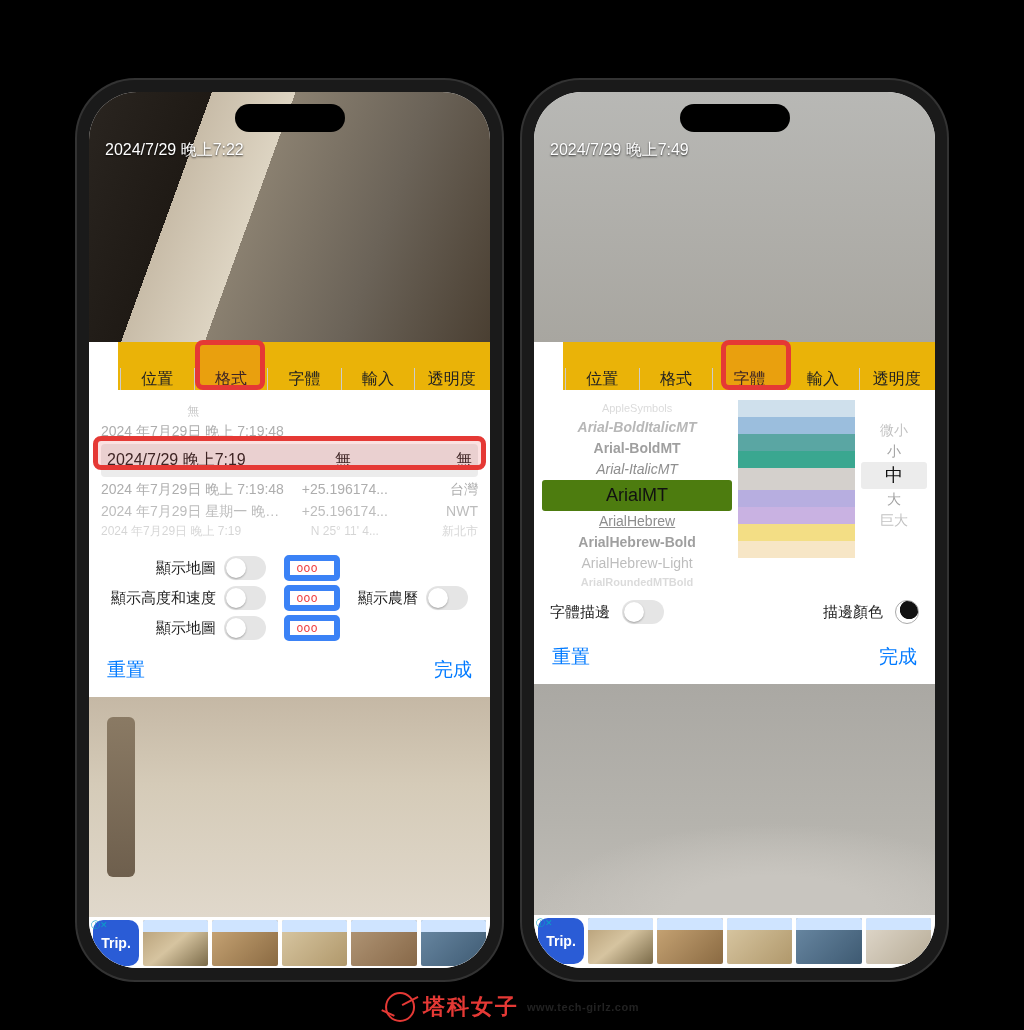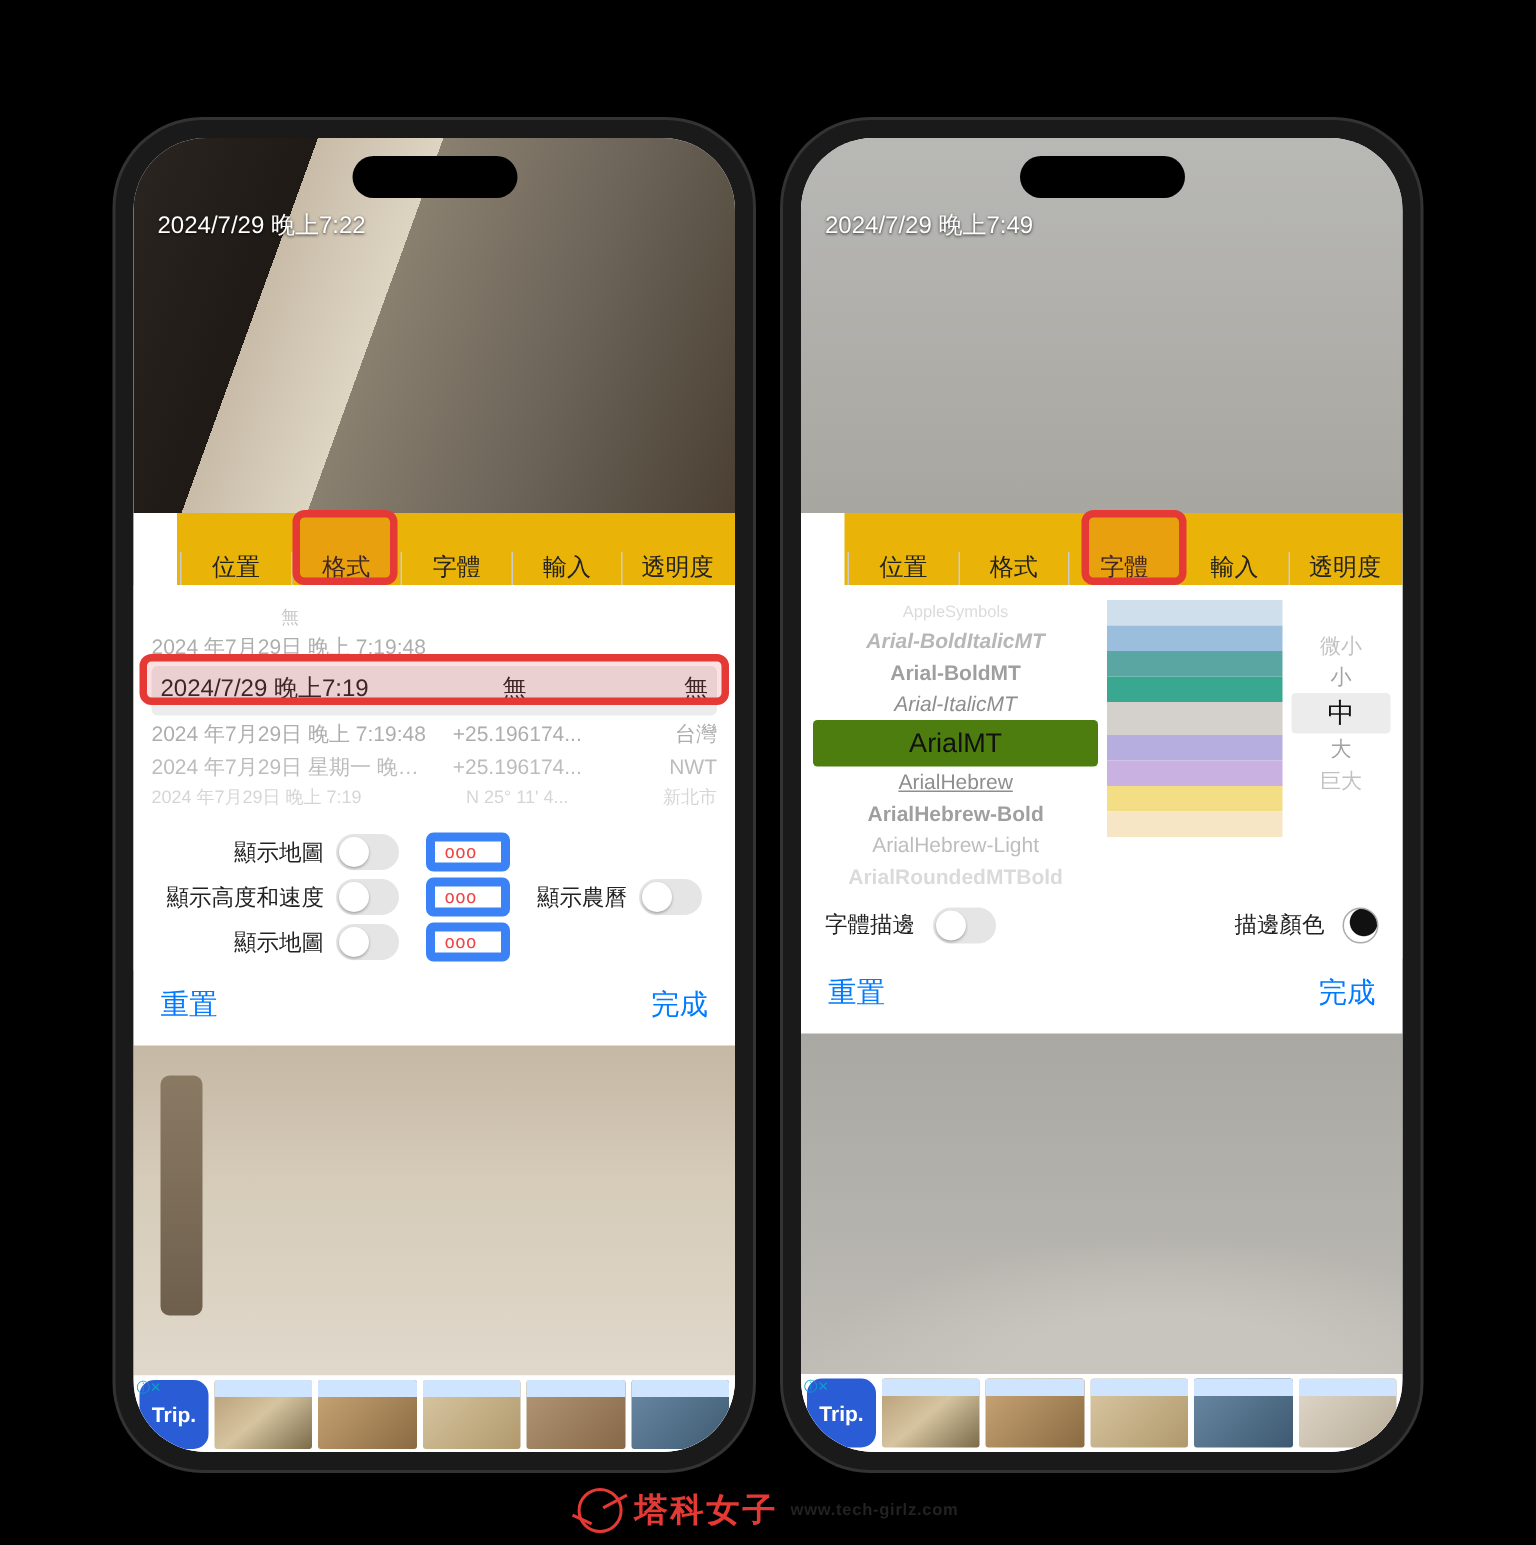--- a/index.html
+++ b/index.html
@@ -419,21 +419,21 @@
 
             <div class="font-list">
               <div style="opacity:.3;font-size:11px;">AppleSymbols</div>
               <div class="bi" style="opacity:.6;">Arial-BoldItalicMT</div>
               <div class="b" style="opacity:.8;">Arial-BoldMT</div>
               <div class="i" style="opacity:.95;">Arial-ItalicMT</div>
               <div class="sel">ArialMT</div>
               <div style="opacity:.95;text-decoration:underline;">ArialHebrew</div>
               <div class="b" style="opacity:.8;">ArialHebrew-Bold</div>
               <div style="opacity:.55;">ArialHebrew-Light</div>
-              <div class="b" style="opacity:.3;font-size:14px;text-align:center;">ArialRoundedMTBold</div>
+              <div class="b" style="opacity:.3;font-size:11px;text-align:center;">ArialRoundedMTBold</div>
             </div>
 
             <div class="color-swatch-col">
               <div class="swatch" style="background:#cfe0ec;"></div>
               <div class="swatch" style="background:#9bbedd;"></div>
               <div class="swatch" style="background:#5aa6a3;"></div>
               <div class="swatch" style="background:#3aa790;"></div>
               <div class="swatch" style="background:#d4d0cc;height:22px;"></div>
               <div class="swatch" style="background:#b7aee0;"></div>
               <div class="swatch" style="background:#c9b2e2;"></div>

